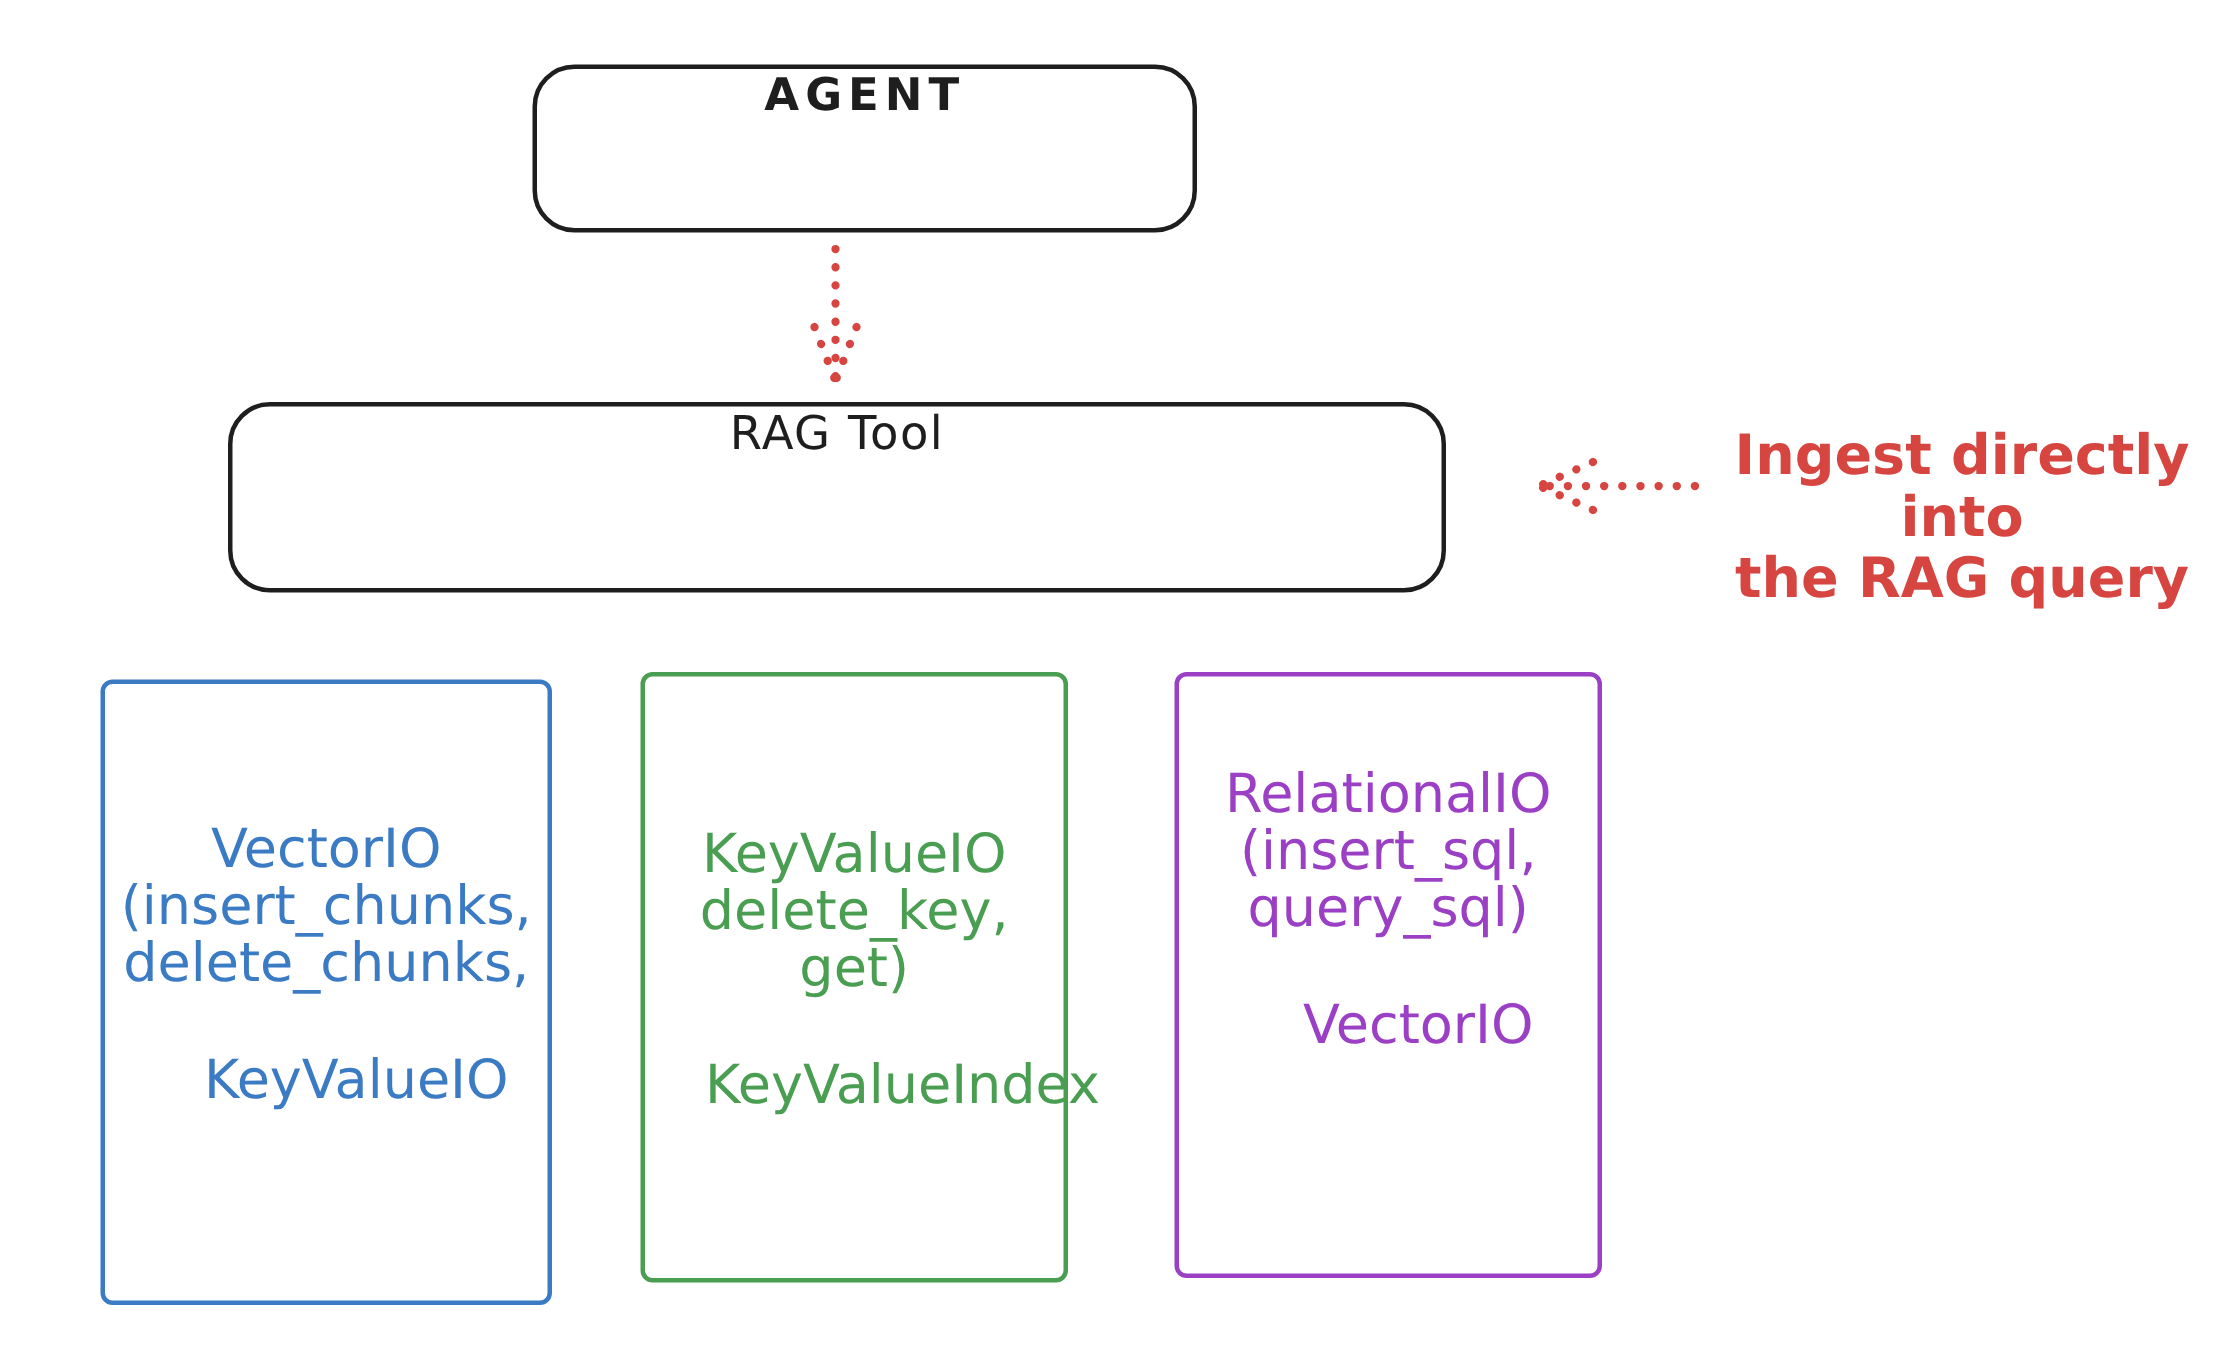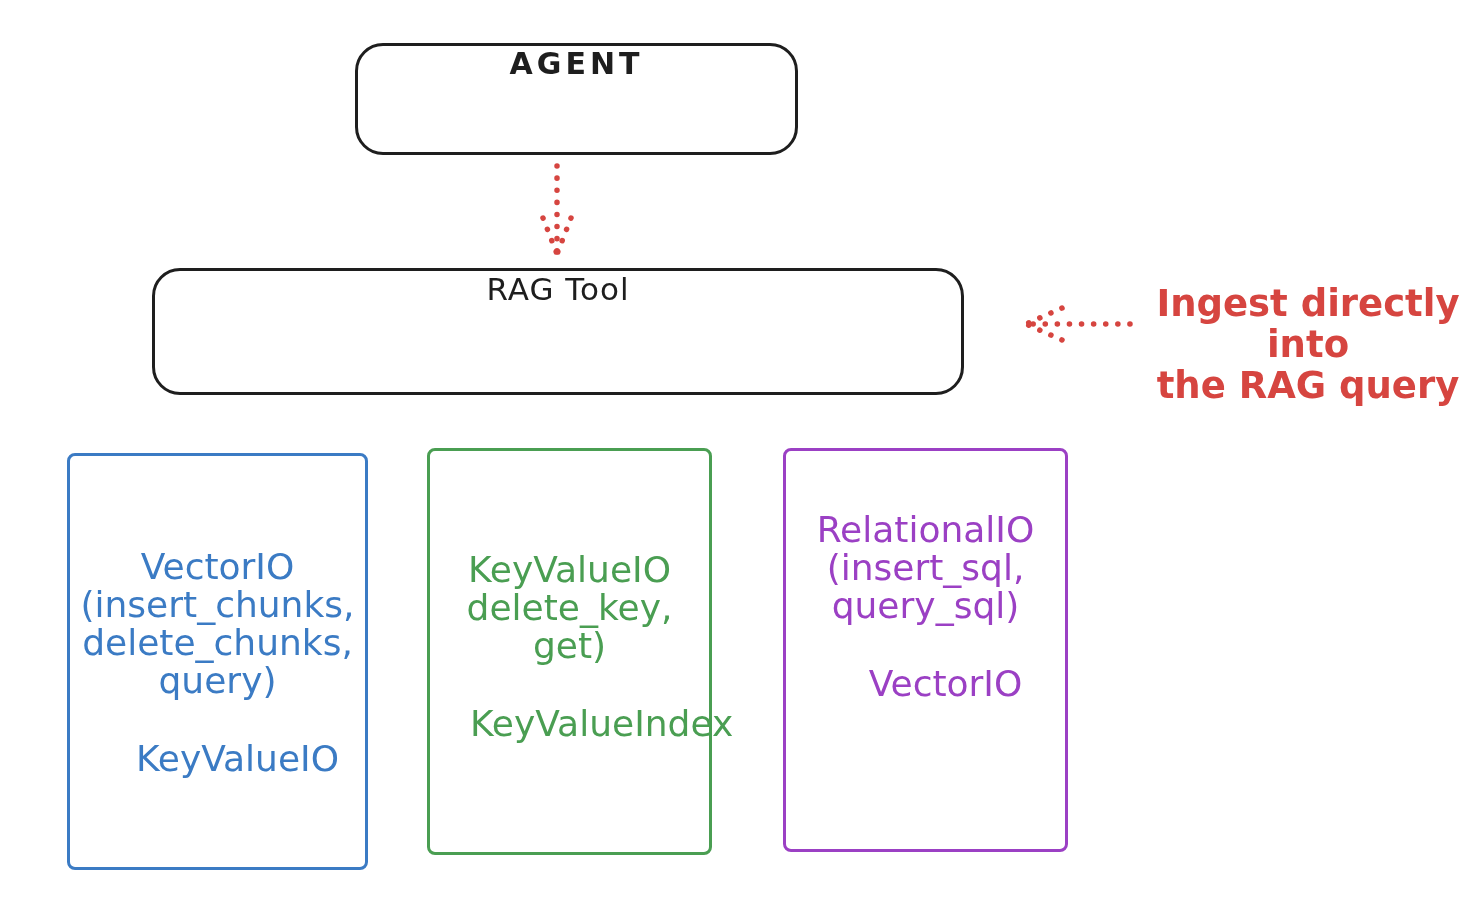--- a/index.html
+++ b/index.html
@@ -98,21 +98,20 @@
 
   <div class="annotation">
     <div>Ingest directly into</div>
     <div>the RAG query</div>
   </div>
 
   <div class="card card-vector">
     <div>VectorIO</div>
     <div>(insert_chunks,</div>
     <div>delete_chunks,</div>
-    <div>query)</div>
     <div class="index-name">KeyValueIO</div>
   </div>
 
   <div class="card card-keyvalue">
     <div>KeyValueIO</div>
     <div>delete_key, get)</div>
     <div class="index-name">KeyValueIndex</div>
   </div>
 
   <div class="card card-relational">

